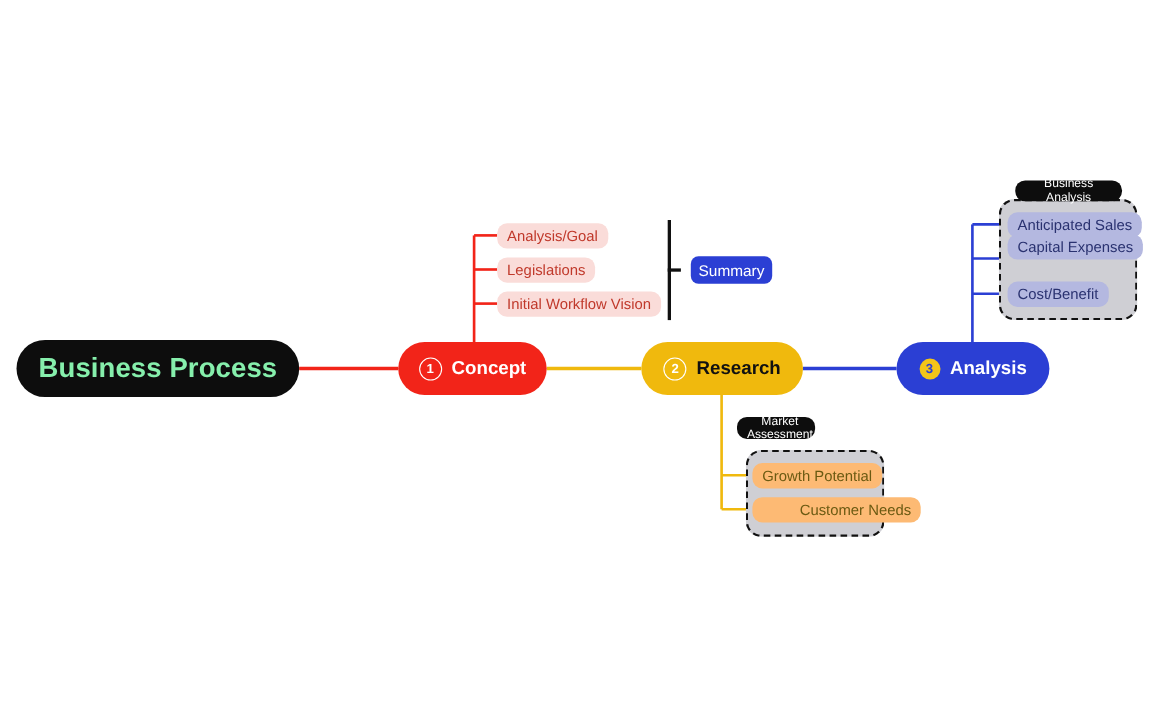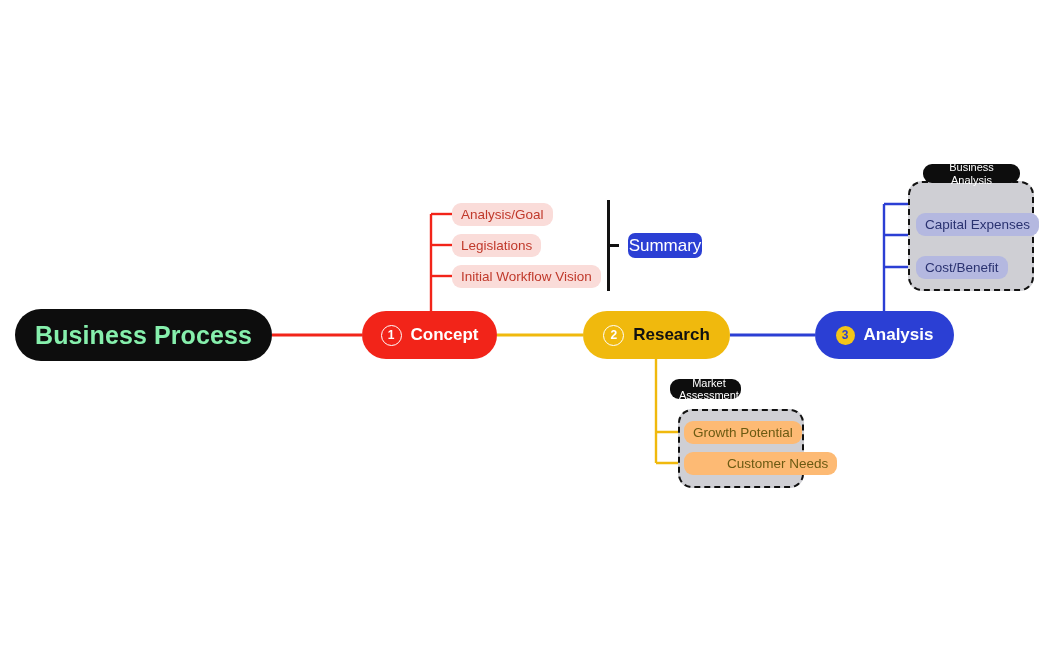--- a/index.html
+++ b/index.html
@@ -156,21 +156,21 @@
 
   
   .summary-node {
     left: 628px;
     top: 233px;
     width: 74px;
     height: 25px;
     border-radius: 7px;
     background: #2b3fd4;
     color: #ffffff;
-    font-size: 17px;
+    font-size: 14px;
   }
 
   
   .group-box {
     position: absolute;
     z-index: 2;
     box-sizing: border-box;
     background: #cfcfd4;
     border: 2.5px dashed #111111;
     border-radius: 14px;
@@ -298,20 +298,23 @@
     <span>Initial Workflow Vision</span>
   </div>
 
   <div class="node summary-node">
     <span>Summary</span>
   </div>
 
   <div class="group-tab tab-ba">
     <span>Business Analysis</span>
   </div>
+  <div class="chip chip-purple chip-sales">
+    <span>Anticipated Sales</span>
+  </div>
   <div class="chip chip-purple chip-capital">
     <span>Capital Expenses</span>
   </div>
   <div class="chip chip-purple chip-cost">
     <span>Cost/Benefit</span>
   </div>
 
   <div class="group-tab tab-ma">
     <span>Market Assessment</span>
   </div>

